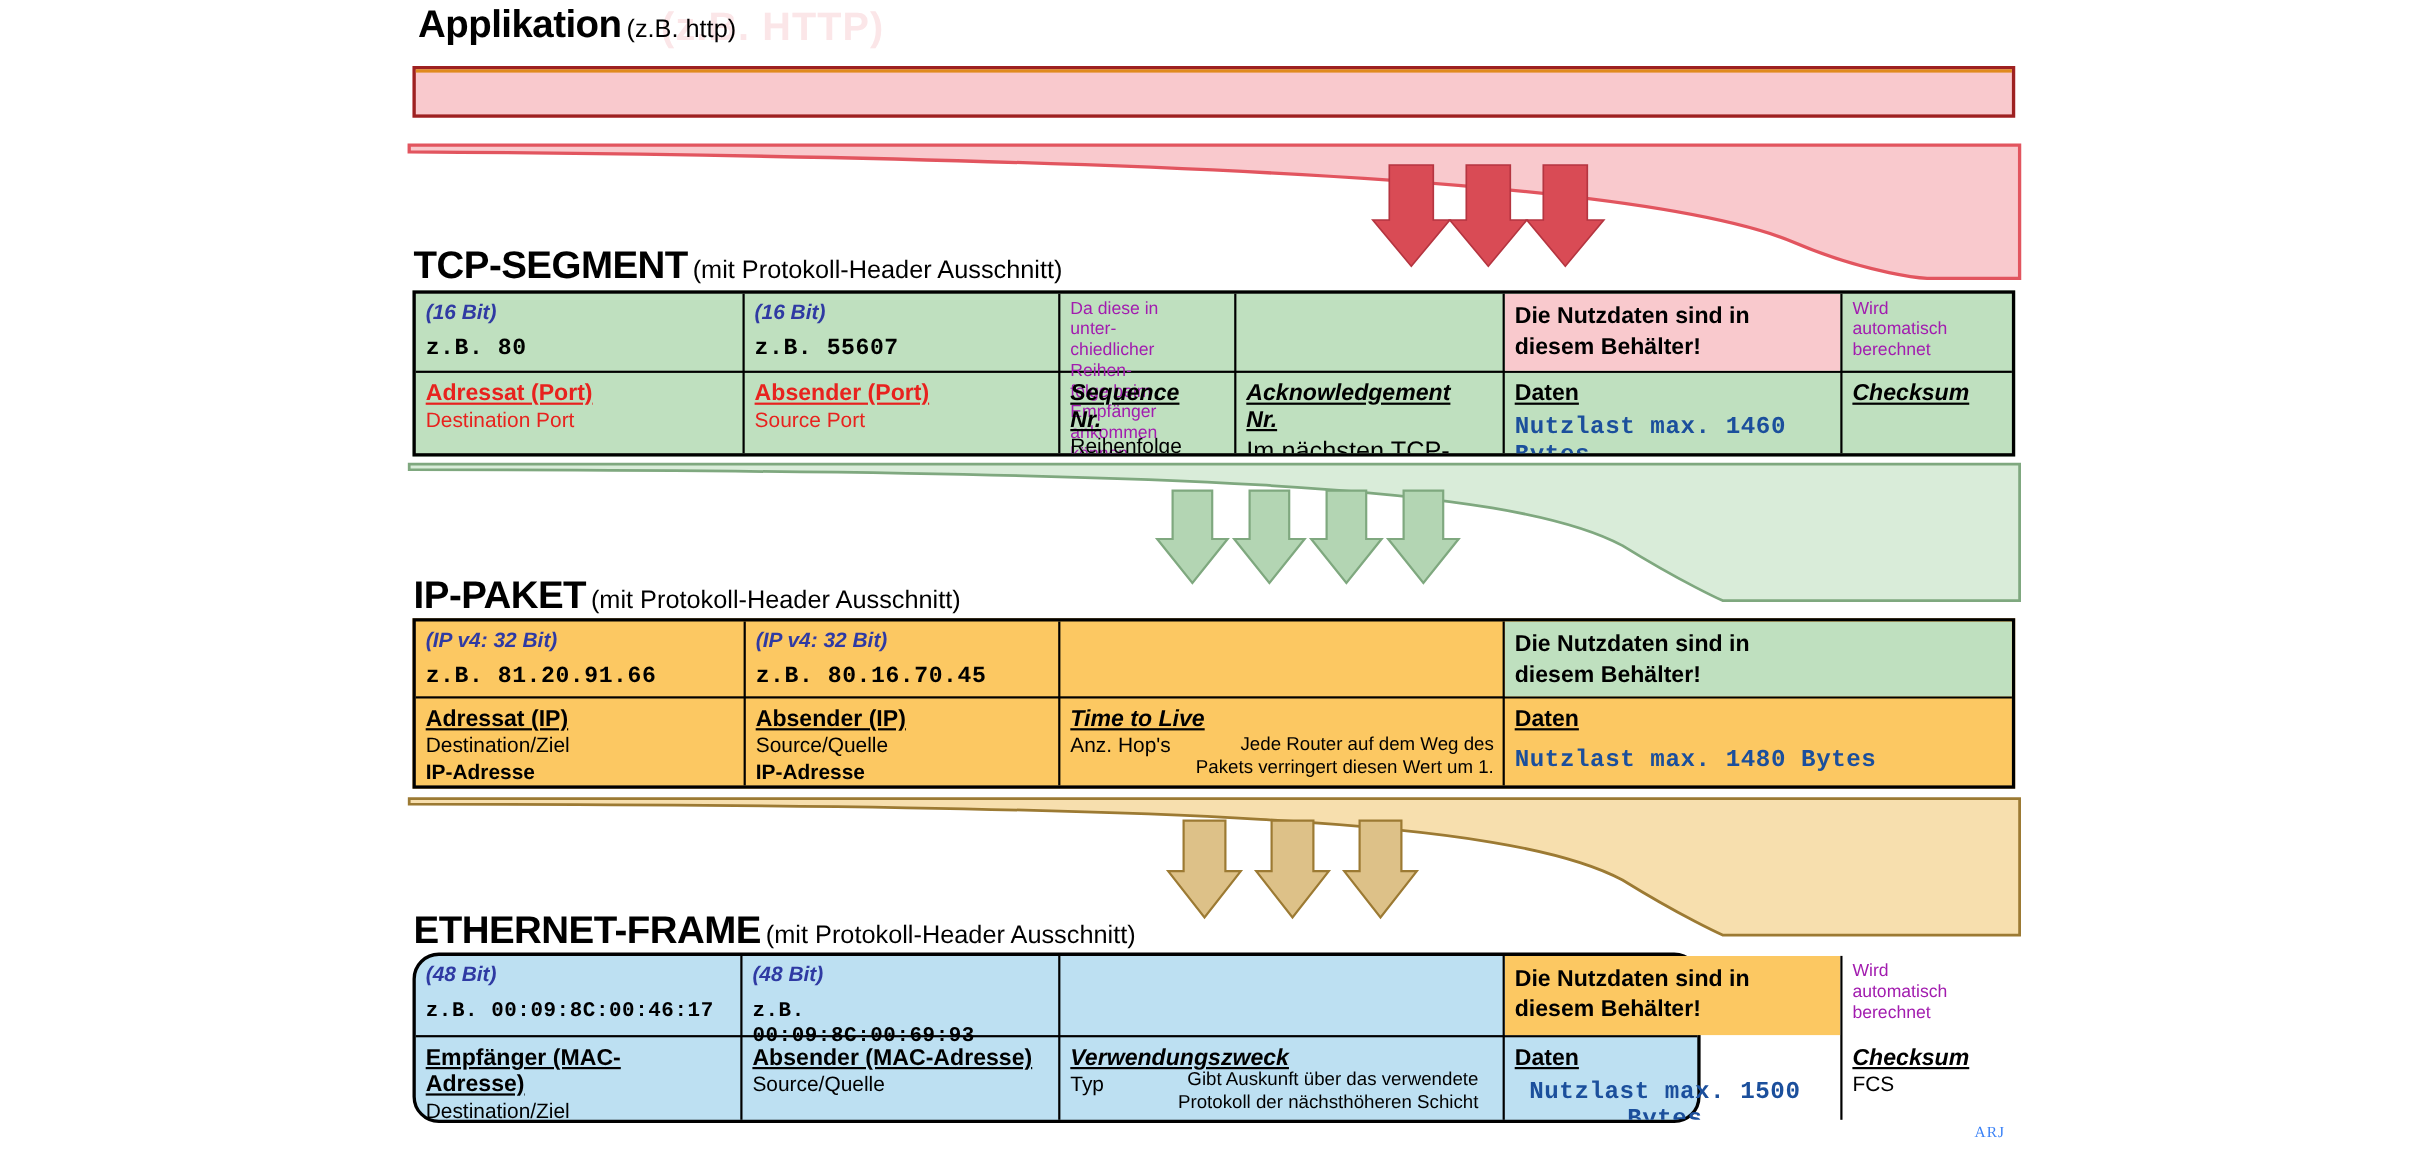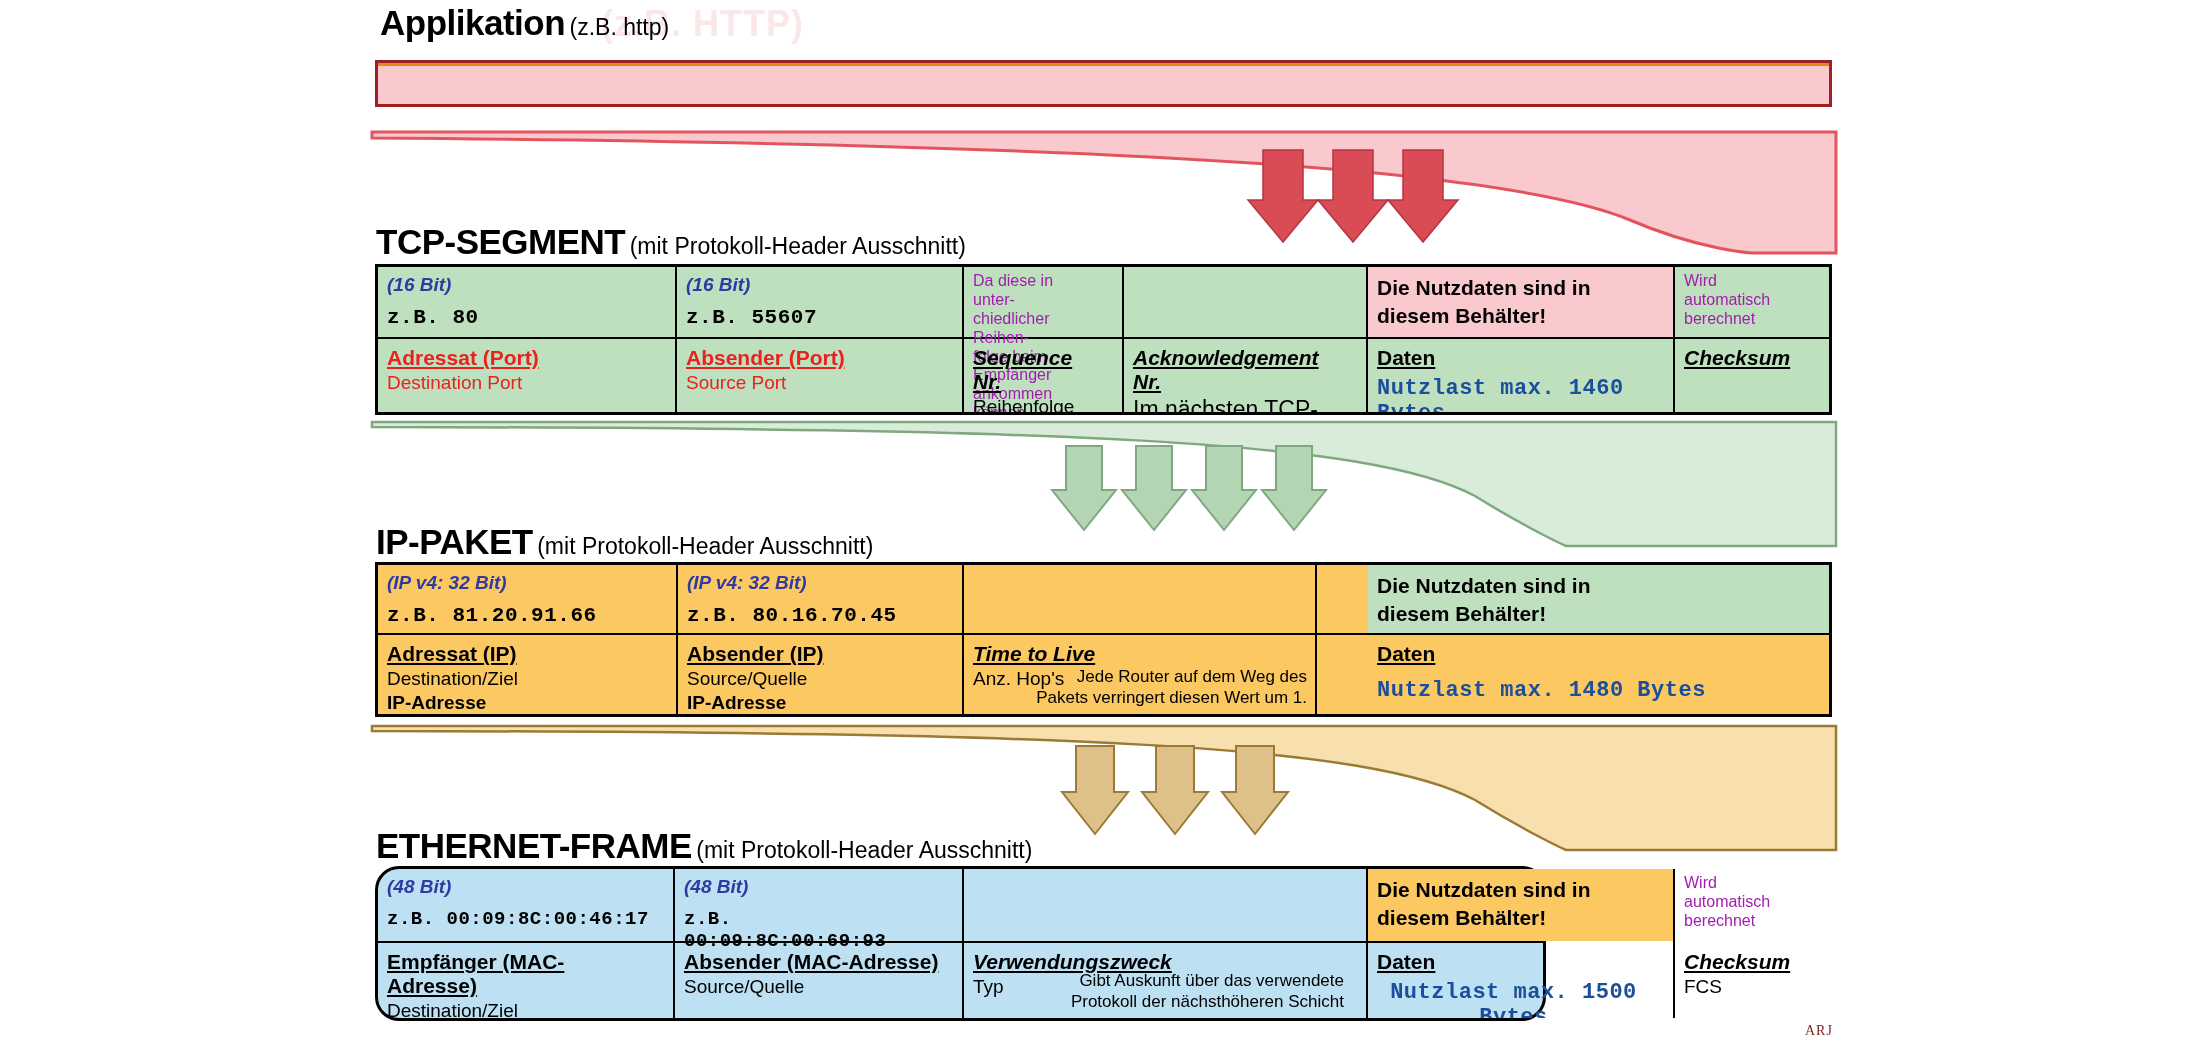--- a/index.html
+++ b/index.html
@@ -43,21 +43,21 @@
   .hdr.ital{font-style:italic;}
   .sub{font-size:19px;line-height:1.15;margin-top:2px;}
   .sub.red{color:#e8221e;}
   .sub.bold{font-weight:bold;}
   .payload{font-family:"Liberation Mono",monospace;font-size:22px;font-weight:bold;
            color:#1b4f9c;letter-spacing:0.5px;}
   .notice{font-size:21px;font-weight:bold;line-height:1.35;}
   .note-r{font-size:17px;line-height:1.2;text-align:right;}
 
   .sig{position:absolute;font-family:"Liberation Serif",serif;font-size:14px;
-       color:#7f1d1d;letter-spacing:1px;margin-left:10px;}
+       color:#3b82f6;letter-spacing:1px;}
 </style>
 </head>
 <body>
 
 <div class="stage">
 
   <div class="ghost" style="left:601px;top:3px;">(z.B. HTTP)</div>
 
   <div class="layer-title" style="left:380px;top:3px;">
     <span class="big">Applikation</span>
@@ -188,21 +188,21 @@
         <div class="bits">(IP v4: 32 Bit)</div>
         <div class="mono">z.B.  80.16.70.45</div>
       </div>
       <div class="pad" style="position:absolute;top:70px;left:0;right:0;">
         <div class="hdr">Absender (IP)</div>
         <div class="sub">Source/Quelle</div>
         <div class="sub bold">IP-Adresse</div>
       </div>
     </div>
 
-    <div class="cell" style="left:586px;top:0;width:353px;height:149px;">
+    <div class="cell" style="left:586px;top:0;width:404px;height:149px;">
       <div class="pad" style="position:absolute;top:70px;left:0;right:0;">
         <div class="hdr ital">Time to Live</div>
         <div class="sub">Anz. Hop's</div>
       </div>
       <div class="note-r" style="position:absolute;right:8px;bottom:6px;white-space:pre-line;">Jede Router auf dem Weg des
 Pakets verringert diesen Wert um 1.</div>
     </div>
 
     <div class="cell last" style="left:990px;top:0;width:461px;height:149px;">
       <div style="position:absolute;left:0;top:0;right:0;height:68px;background:#bfe0bf;"></div>

